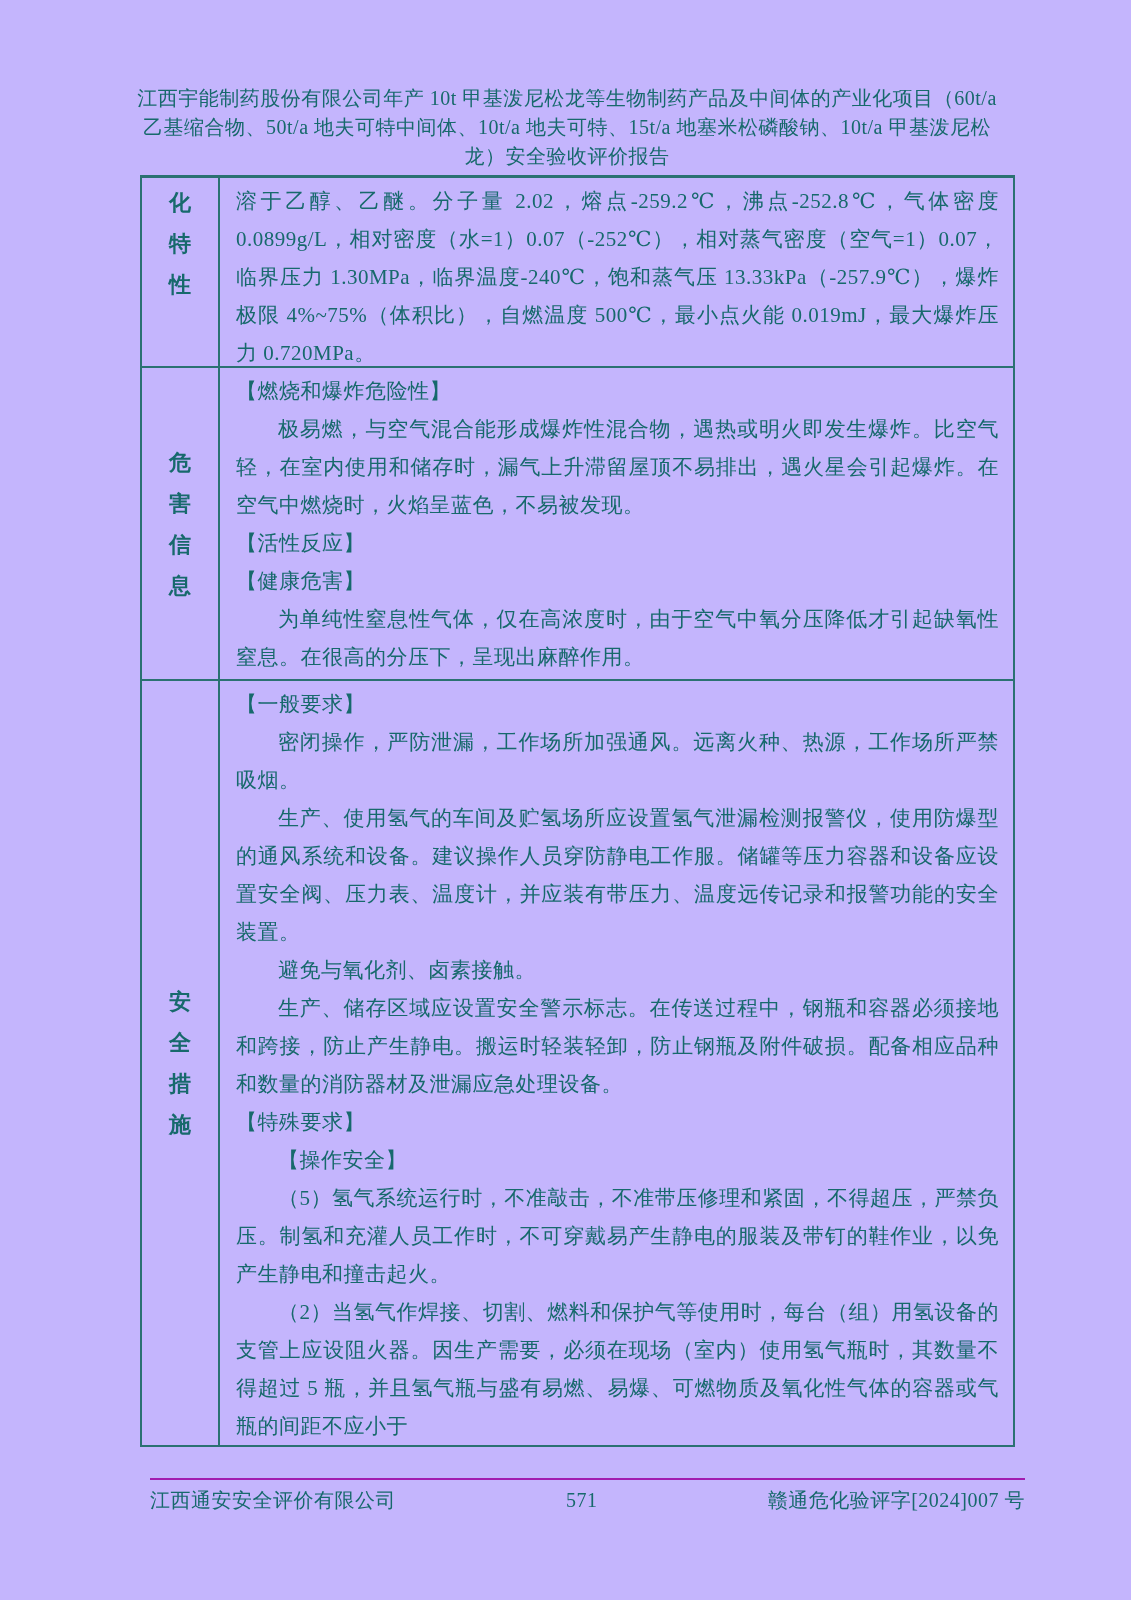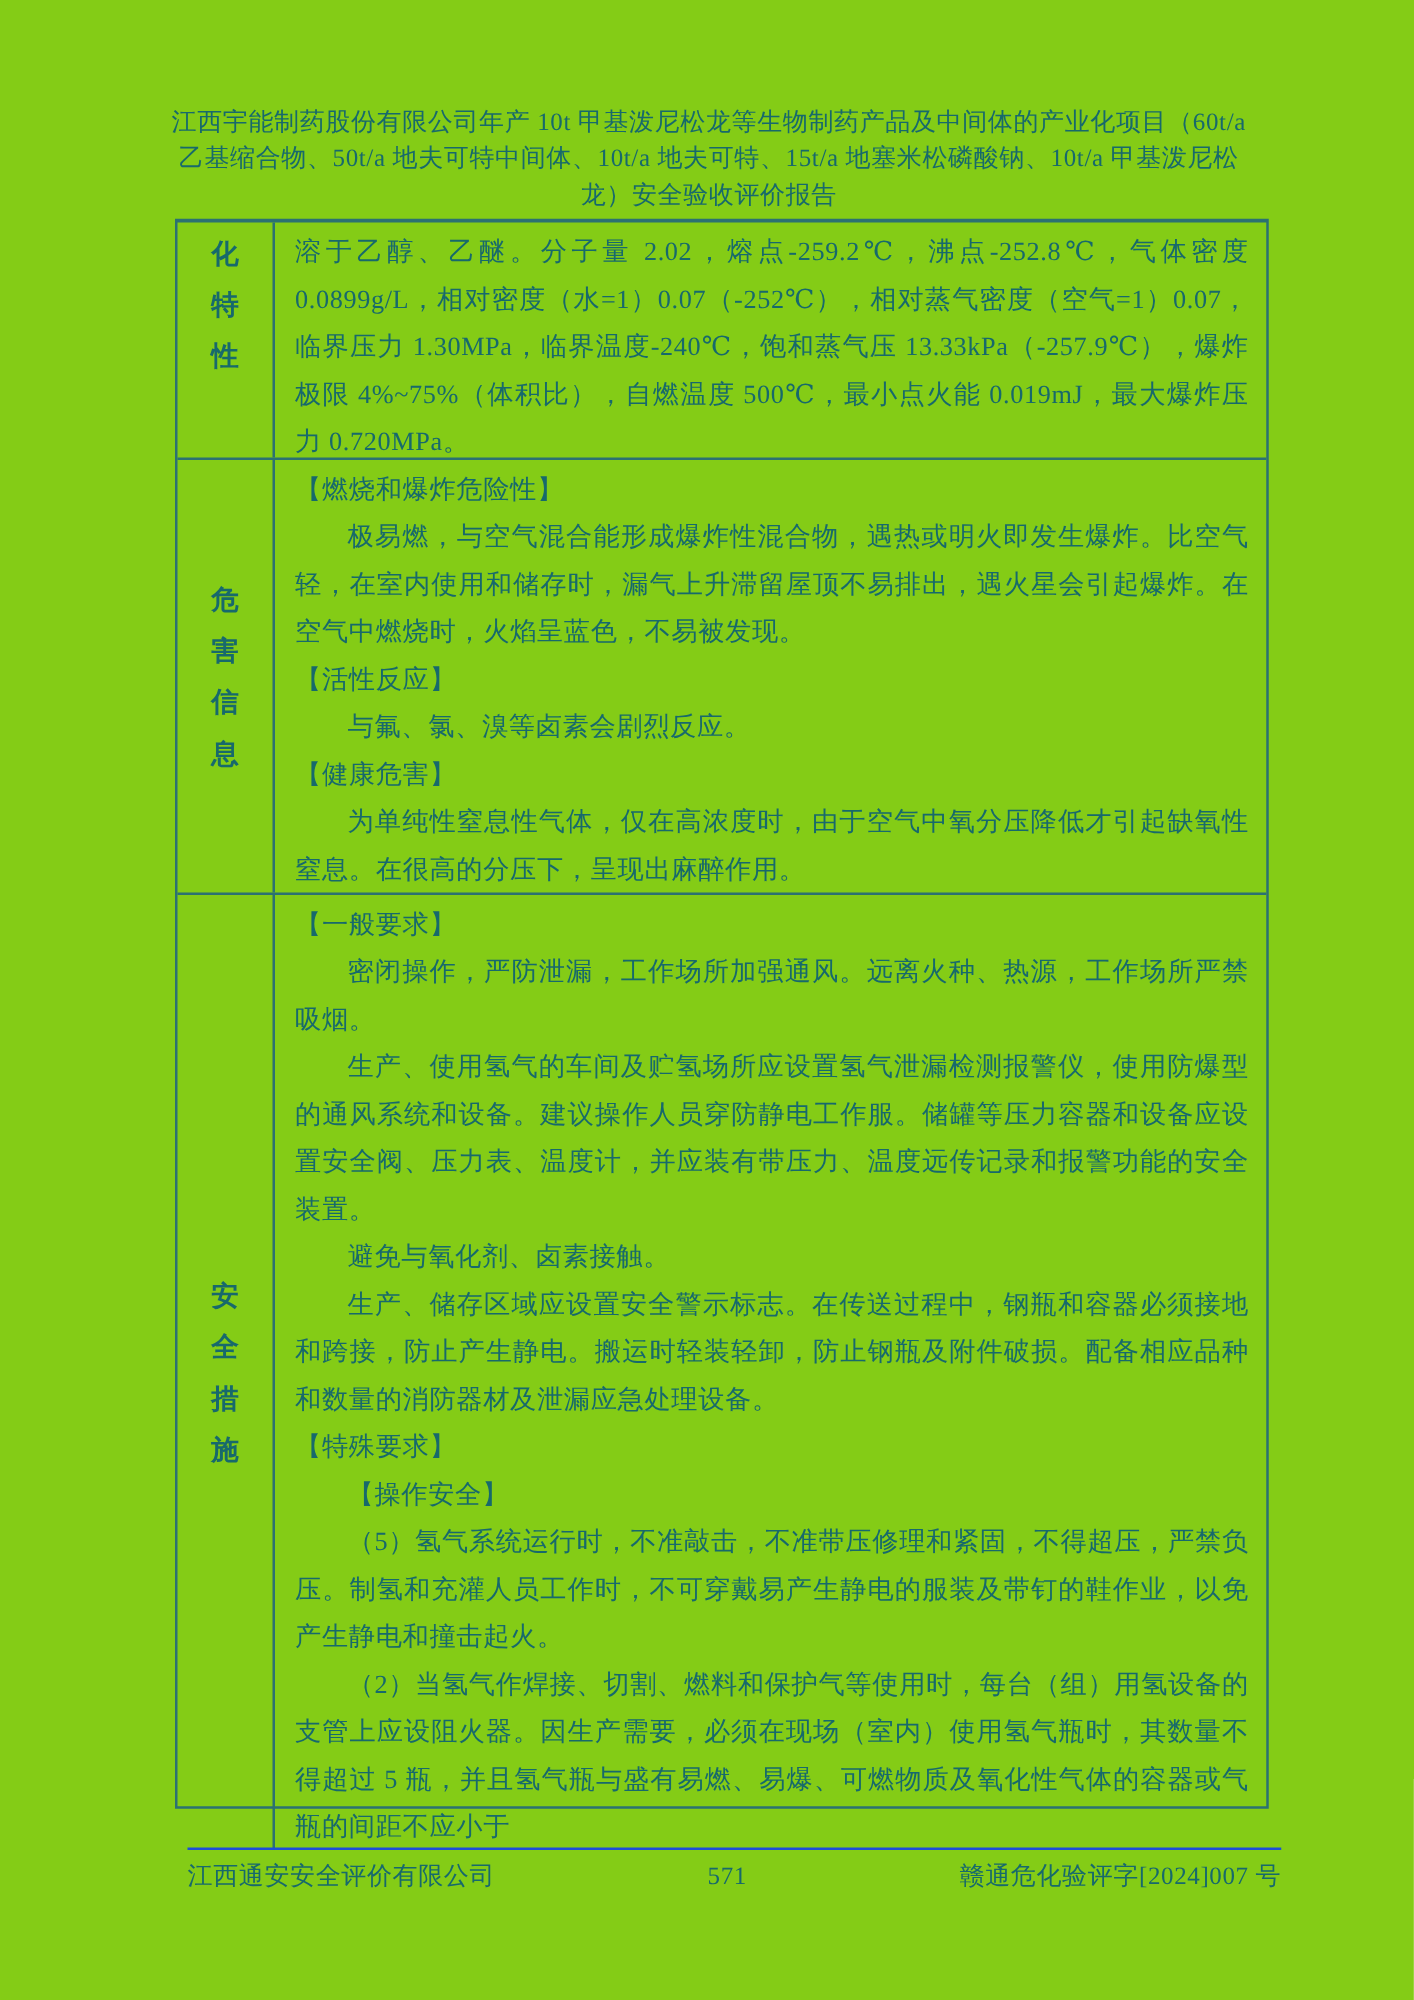--- a/index.html
+++ b/index.html
@@ -1,19 +1,19 @@
 <!DOCTYPE html>
 <html><head>
 <meta charset="utf-8">
 <style>
   html,body{margin:0;padding:0;}
   .page{
     position:relative;
     width:1131px;height:1600px;
-    background:#84cc16;
+    background:#c4b5fd;
     font-family:"Liberation Serif","DejaVu Serif",serif;
     color:#17696c;
     overflow:hidden;
   }
   
   .title{
     position:absolute;top:84px;left:128px;width:878px;
     text-align:center;font-size:20px;line-height:29px;
     letter-spacing:0.5px;font-weight:500;
   }
@@ -43,21 +43,21 @@
     font-size:21px;line-height:38px;
     letter-spacing:0.5px;
     text-align:justify;
     overflow:hidden;
   }
   .content-cell p{margin:0;}
   .content-cell p.indent2{text-indent:2em;}
   
   .footer{
     position:absolute;left:150px;top:1478px;width:875px;
-    border-top:2px solid #1d4ed8;
+    border-top:2px solid #a21caf;
     padding-top:7px;
     display:flex;justify-content:space-between;align-items:baseline;
     font-size:20px;letter-spacing:0.5px;
   }
   .footer .fc{text-align:right;}
 </style>
 </head>
 <body>
 
 <div class="page">
@@ -83,21 +83,20 @@
         <div class="label-cell label-center">
           <span>危</span>
           <span>害</span>
           <span>信</span>
           <span>息</span>
         </div>
         <div class="content-cell">
           <p>【燃烧和爆炸危险性】</p>
           <p class="indent2">极易燃，与空气混合能形成爆炸性混合物，遇热或明火即发生爆炸。比空气轻，在室内使用和储存时，漏气上升滞留屋顶不易排出，遇火星会引起爆炸。在空气中燃烧时，火焰呈蓝色，不易被发现。</p>
           <p>【活性反应】</p>
-          <p class="indent2">与氟、氯、溴等卤素会剧烈反应。</p>
           <p>【健康危害】</p>
           <p class="indent2">为单纯性窒息性气体，仅在高浓度时，由于空气中氧分压降低才引起缺氧性窒息。在很高的分压下，呈现出麻醉作用。</p>
         </div>
       </div>
       <div class="t-row row-2">
         <div class="label-cell label-center">
           <span>安</span>
           <span>全</span>
           <span>措</span>
           <span>施</span>

